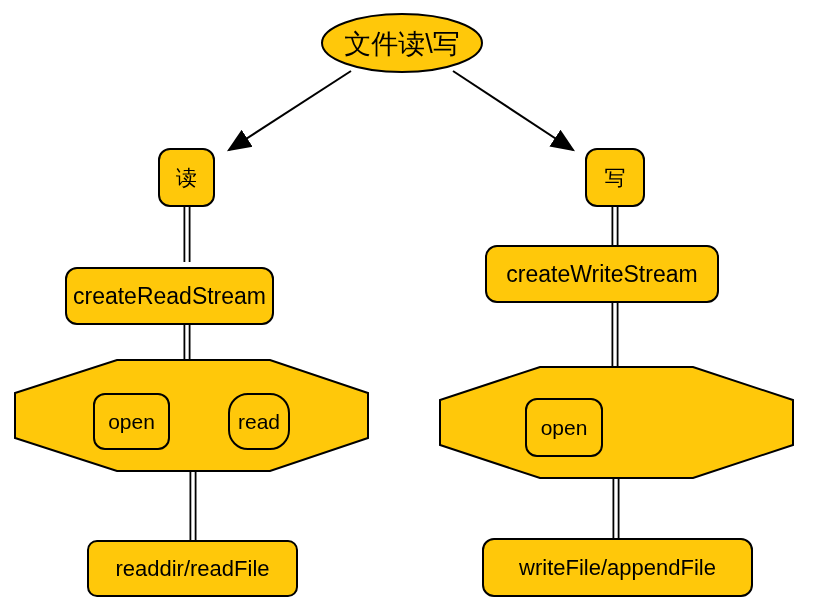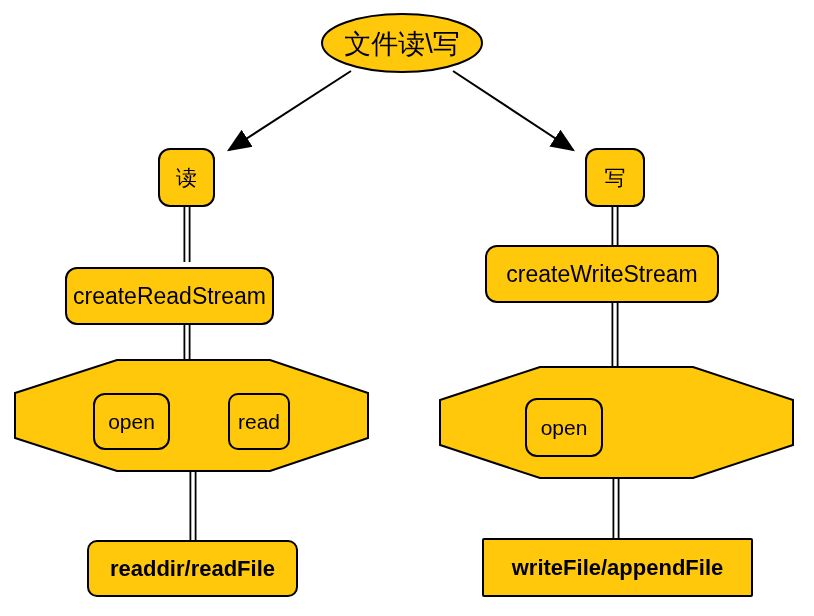--- a/index.html
+++ b/index.html
@@ -42,21 +42,21 @@
     position: absolute;
     display: flex;
     align-items: center;
     justify-content: center;
     color: #000000;
     white-space: nowrap;
   }
   .head-node   { font-size: 21px; }
   .stream-node { font-size: 23px; }
   .op-node     { font-size: 21px; text-align: right; }
-  .file-node   { font-size: 22px; font-weight: bold; }
+  .file-node   { font-size: 22px; }
   .root-label  { font-size: 27px; }
 </style>
 </head>
 <body>
 
 <div class="canvas">
 
   <svg class="edges-layer" width="814" height="616" viewBox="0 0 814 616">
     <defs>
       <marker id="arrowhead" viewBox="0 0 10 10" refX="9" refY="5" markerWidth="12" markerHeight="12" orient="auto-start-reverse">
@@ -104,26 +104,26 @@
   </svg>
 
   <div class="label-overlay root-label" style="left:322px; top:15px; width:160px; height:57px;">文件读\写</div>
 
   <div class="node head-node" style="left:158px; top:148px; width:57px; height:59px;">读</div>
 
   <div class="node stream-node" style="left:65px; top:267px; width:209px; height:58px;">createReadStream</div>
 
   <div class="node inner-op op-node" style="left:93px; top:393px; width:77px; height:57px;">open</div>
 
-  <div class="node inner-op op-node" style="left:228px; top:393px; width:62px; height:57px; border-radius:10px;">read</div>
+  <div class="node inner-op op-node" style="left:228px; top:393px; width:62px; height:57px; border-radius:20px;">read</div>
 
   <div class="node file-node" style="left:87px; top:540px; width:211px; height:57px; border-radius:10px;">readdir/readFile</div>
 
   <div class="node head-node" style="left:585px; top:148px; width:60px; height:59px;">写</div>
 
   <div class="node stream-node" style="left:485px; top:245px; width:234px; height:58px;">createWriteStream</div>
 
   <div class="node inner-op op-node" style="left:525px; top:398px; width:78px; height:59px;">open</div>
 
 
-  <div class="node file-node" style="left:482px; top:538px; width:271px; height:59px; border-radius:2px;">writeFile/appendFile</div>
+  <div class="node file-node" style="left:482px; top:538px; width:271px; height:59px; border-radius:12px;">writeFile/appendFile</div>
 
 </div>
 
 </body></html>

